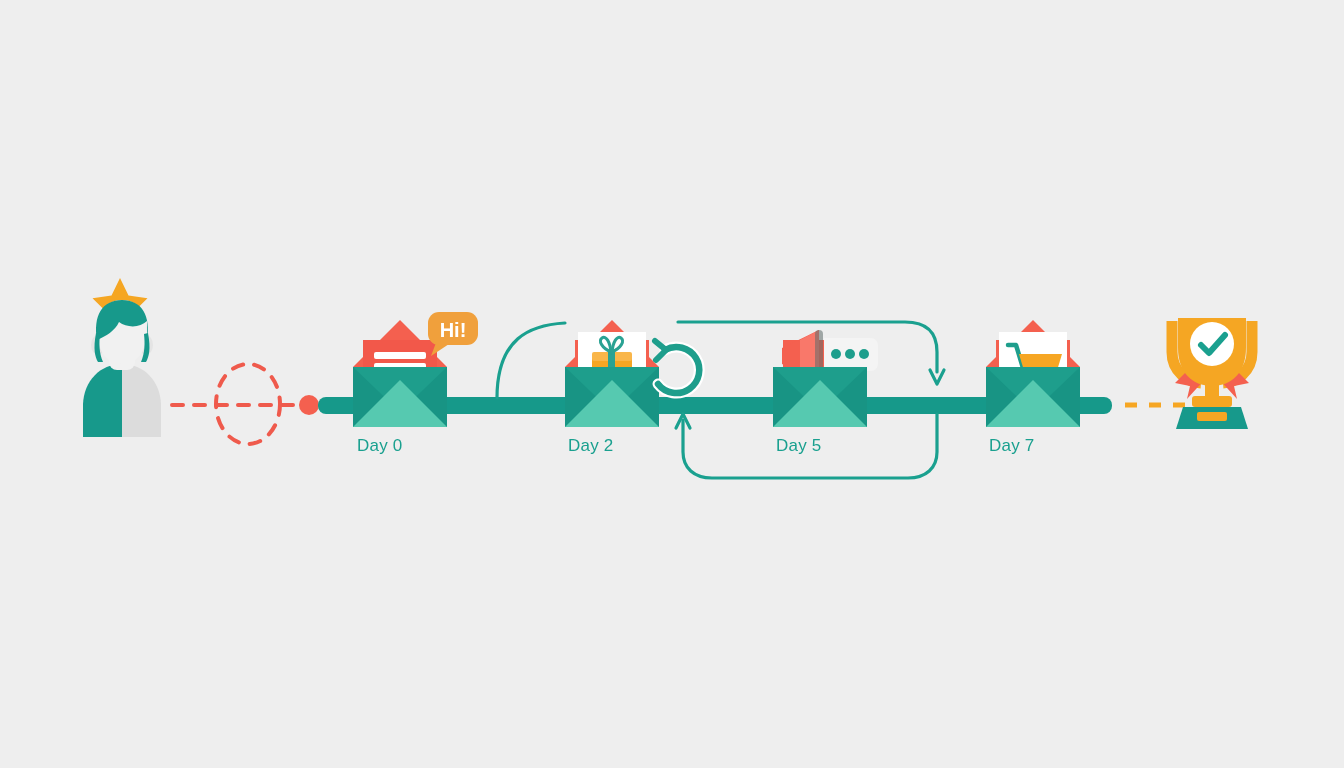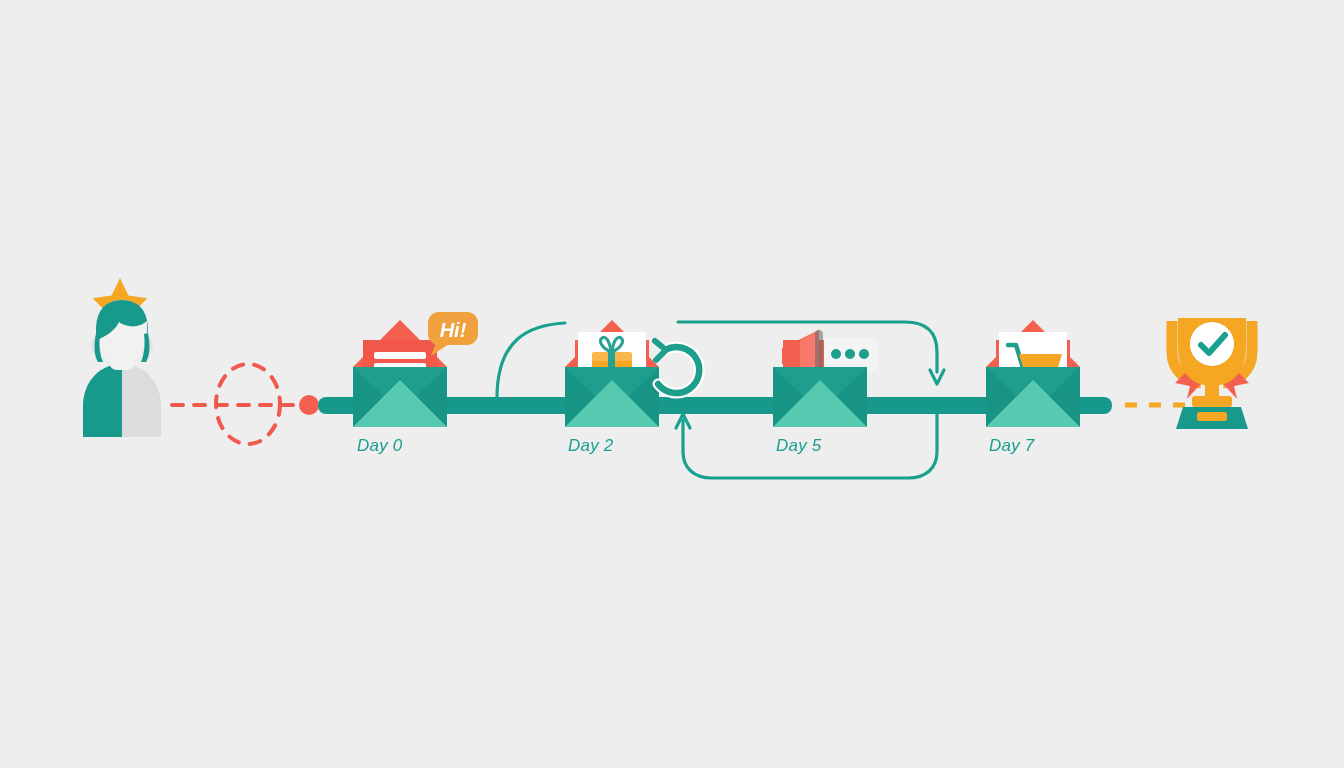--- a/index.html
+++ b/index.html
@@ -13,21 +13,20 @@
     height: 768px;
     overflow: hidden;
     font-family: "Liberation Sans", "DejaVu Sans", sans-serif;
     position: relative;
   }
   #stage {
     position: absolute;
     inset: 0;
     width: 1344px;
     height: 604px;
-    font-style: italic;
   }
   #stage svg {
     display: block;
     width: 1344px;
     height: 768px;
   }
   .day-label {
     font-family: "Liberation Sans", "DejaVu Sans", sans-serif;
     font-size: 17px;
     fill: #1aa08f;

